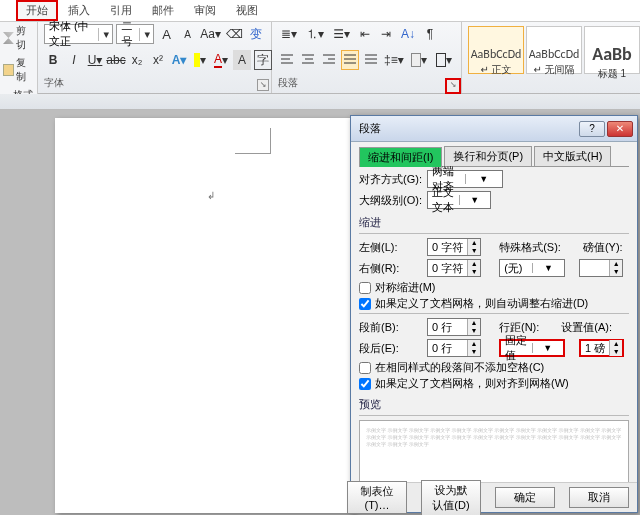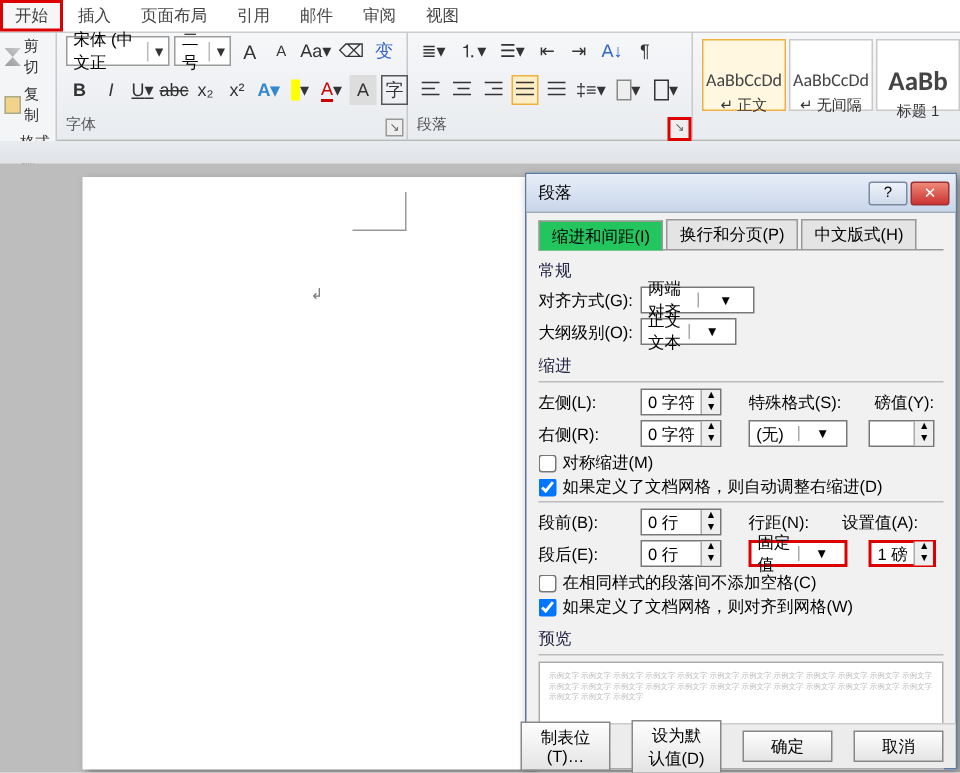--- a/index.html
+++ b/index.html
@@ -1,21 +1,21 @@
 <!DOCTYPE html>
 <html><head>
 <meta charset="utf-8">
 <style>
 * { box-sizing: border-box; margin: 0; padding: 0; }
 body { font-family: "Microsoft YaHei", SimSun, sans-serif; font-size: 11px; background: #fff; width: 640px; height: 515px; overflow: hidden; position: relative; }
 
 
 .ribbon-tabs { display: flex; background: #fff; border-bottom: 1px solid #ccc; height: 22px; align-items: center; padding-left: 0; }
 .ribbon-tab { padding: 3px 10px; cursor: pointer; color: #444; }
-.ribbon-tab.active { background: #f6f6f6; border: 1px solid #aeaeae; border-bottom: none; }
+.ribbon-tab.active { background: #f6f6f6; border: 1px solid #aeaeae; border-bottom: none; margin-left: 16px; }
 .ribbon-tab.highlight { border: 2px solid #d00; padding: 1px 8px; }
 
 
 .quick-col { position: absolute; left: 0; top: 22px; width: 38px; background: #f4f5f7; border-right: 1px solid #c9c9c9; height: 72px; }
 .quick-item { display: flex; align-items: center; gap: 2px; padding: 2px 3px; font-size: 10px; color: #333; }
 .q-icon { display: inline-block; width: 12px; height: 12px; background: #888; }
 .q-cut { background: linear-gradient(45deg,#999,#ccc); clip-path: polygon(0 0,100% 100%,0 100%,100% 0); }
 .q-copy { background: #f2d38b; border:1px solid #aa8; }
 .q-brush { background: linear-gradient(#d9b36b,#a67); border-radius: 0 0 6px 6px; }
 
@@ -74,21 +74,20 @@
 .dlg-btn:first-child { margin-right: auto; margin-left: 0; }
 
 svg { display:block; }
 </style>
 </head>
 <body>
 
 <div class="ribbon-tabs">
   <div class="ribbon-tab highlight active">开始</div>
   <div class="ribbon-tab">插入</div>
-  <div class="ribbon-tab">页面布局</div>
   <div class="ribbon-tab">引用</div>
   <div class="ribbon-tab">邮件</div>
   <div class="ribbon-tab">审阅</div>
   <div class="ribbon-tab">视图</div>
 </div>
 
 <div class="quick-col">
   <div class="quick-item">
       <span class="q-icon q-cut"></span>
       <span>剪切</span>
@@ -230,21 +229,20 @@
         </div>
     </div>
   </div>
   <div class="dlg-body">
     <div class="tabstrip">
       <div class="dlg-tab active">缩进和间距(I)</div>
       <div class="dlg-tab">换行和分页(P)</div>
       <div class="dlg-tab">中文版式(H)</div>
     </div>
 
-    <div class="section-title">常规</div>
     <div class="form-row">
       <span class="form-label">对齐方式(G):</span>
       <div class="select-box" style="width:76px">
           <span>两端对齐</span>
           <span class="sarrow">▼</span>
         </div>
     </div>
     <div class="form-row">
       <span class="form-label">大纲级别(O):</span>
       <div class="select-box" style="width:64px">

